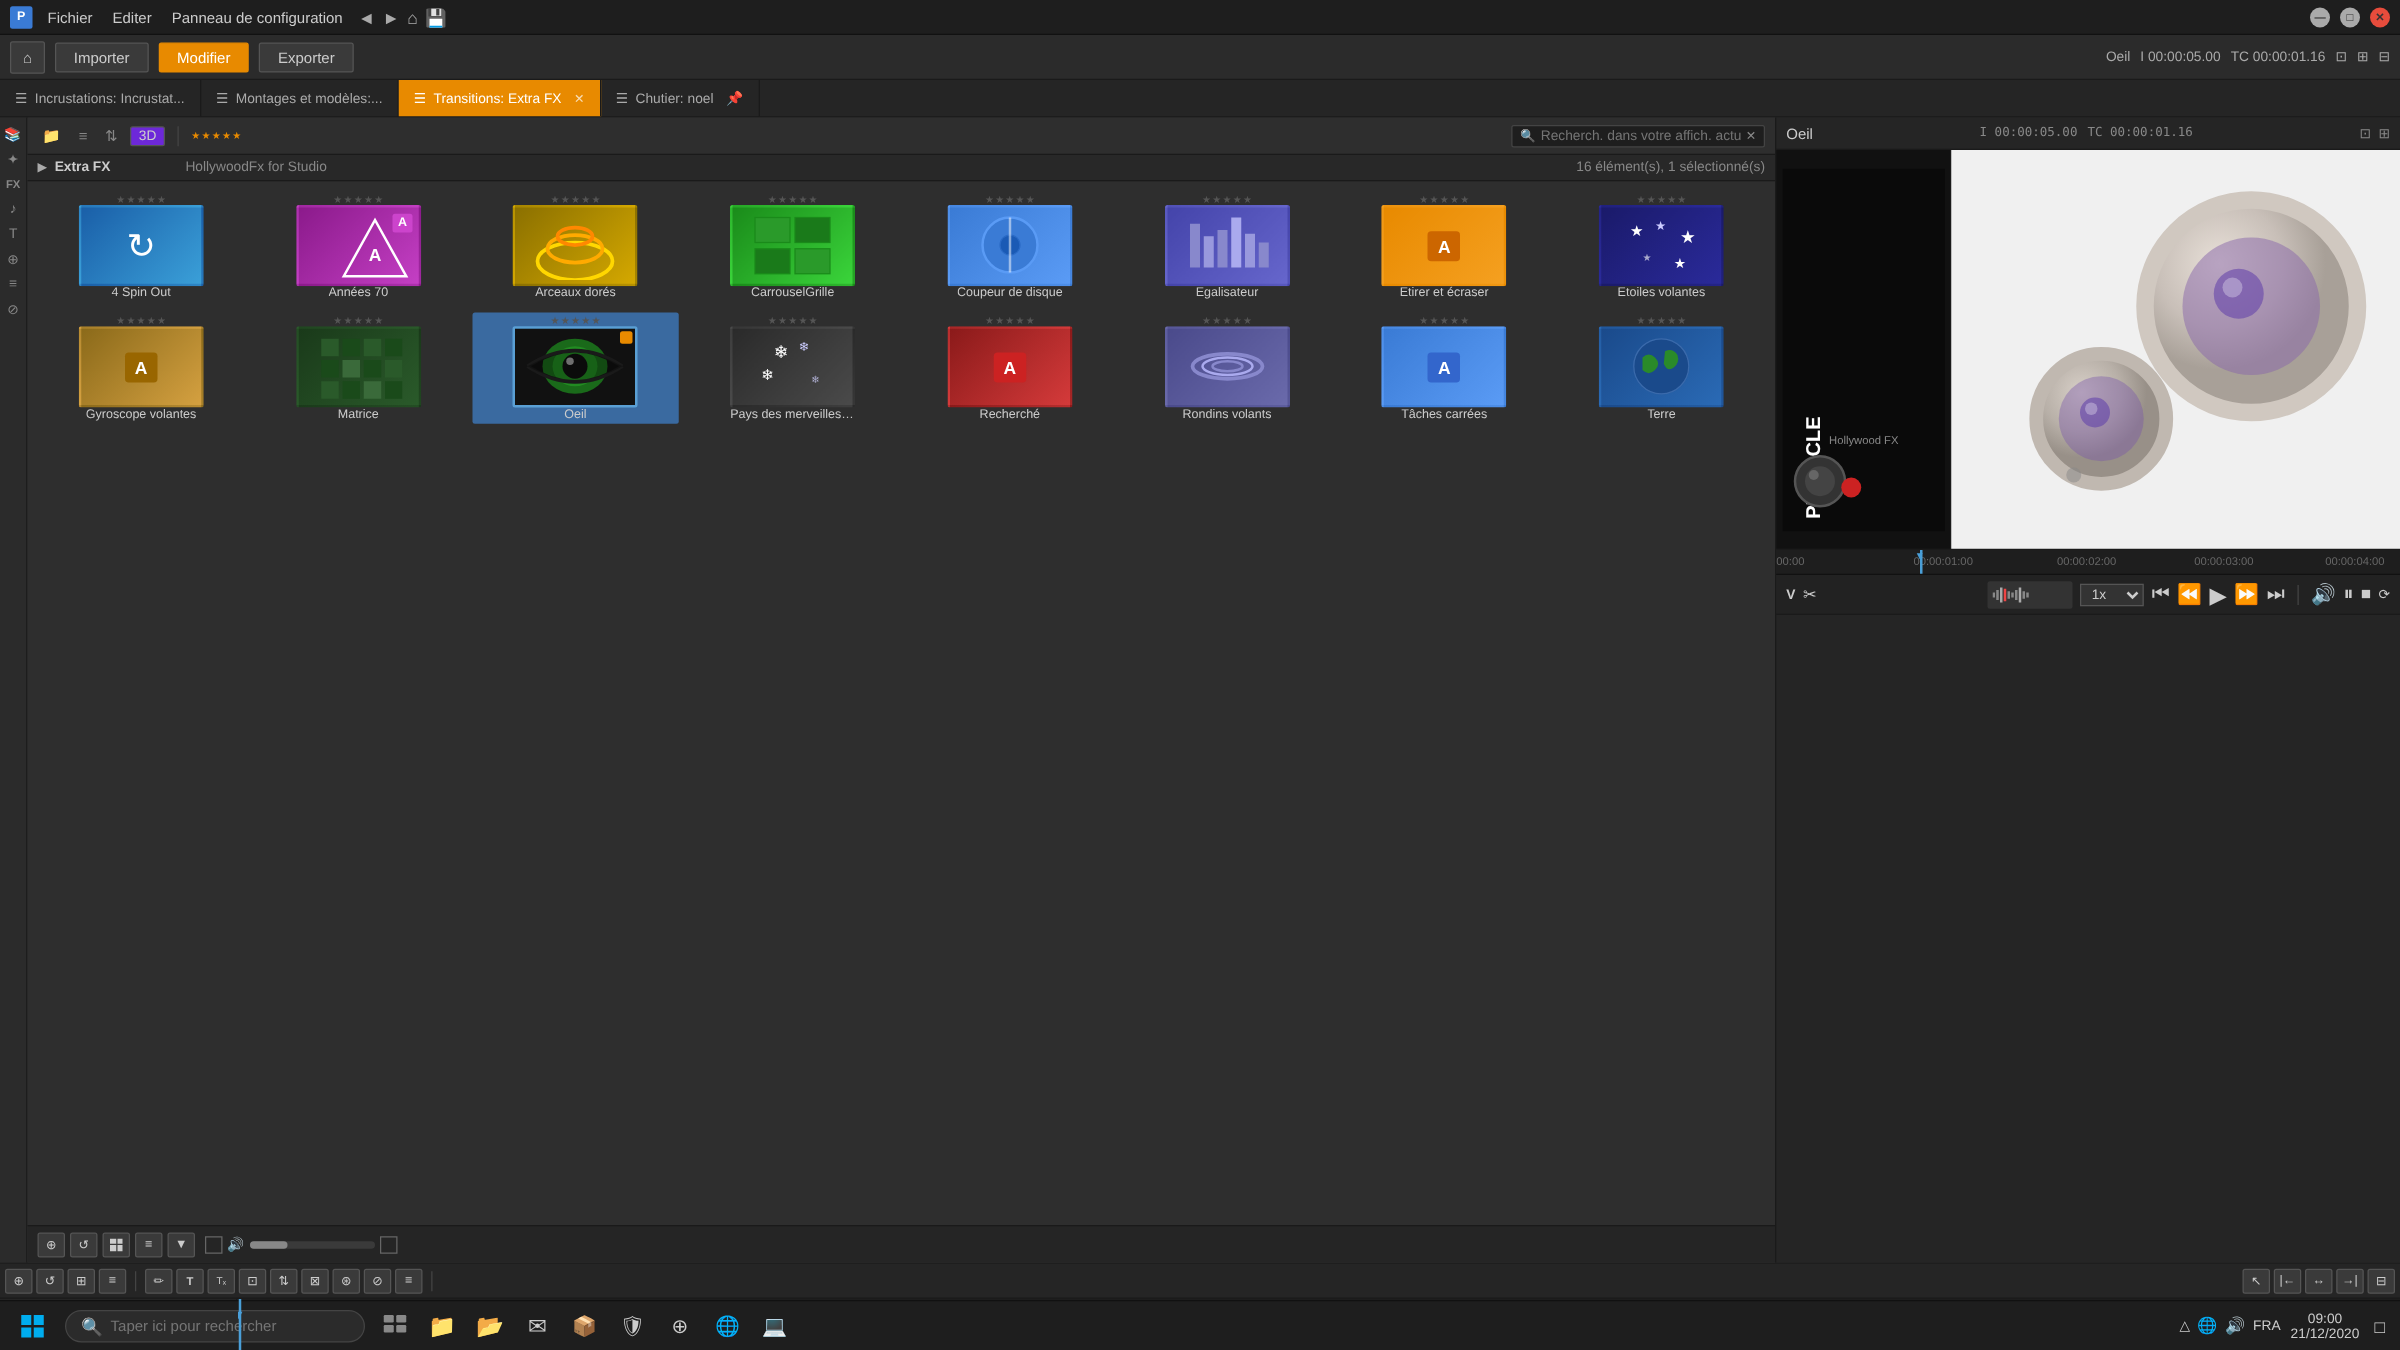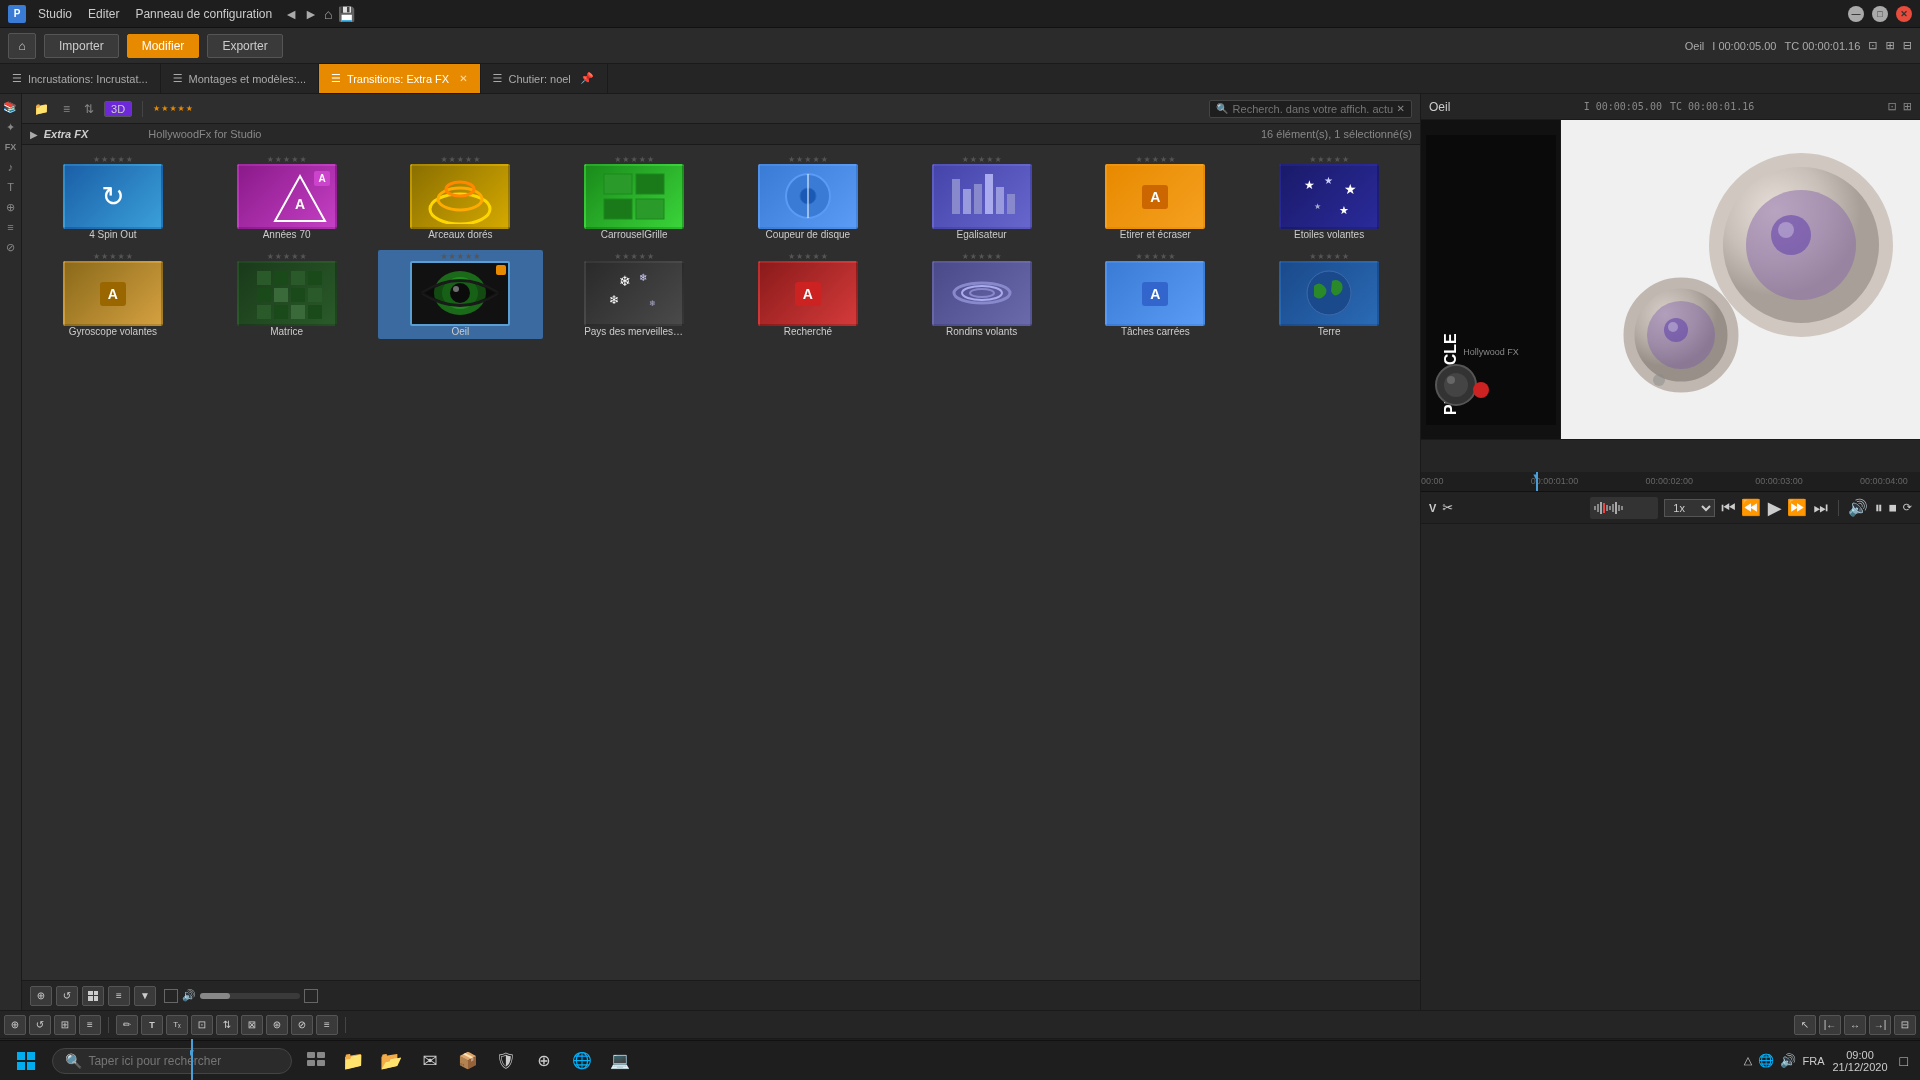--- a/index.html
+++ b/index.html
@@ -76,21 +76,21 @@
     .thumb-taches { background: linear-gradient(135deg, #3a7bd5, #5a9bf5); display: flex; align-items: center; justify-content: center; }
     .thumb-terre { background: linear-gradient(135deg, #1a4a8b, #2a6ab5); display: flex; align-items: center; justify-content: center; }
 
     
     #right-panel { width: 500px; background: #252525; border-left: 1px solid #1a1a1a; display: flex; flex-direction: column; }
     .preview-tab { padding: 4px 16px; font-size: 12px; color: #888; cursor: pointer; border-bottom: 2px solid transparent; }
     .preview-tab.active { color: #e88a00; border-bottom-color: #e88a00; }
     #preview-area { display: flex; height: 320px; border-bottom: 1px solid #1a1a1a; }
     .preview-source-view { width: 140px; background: #111; display: flex; align-items: center; justify-content: center; position: relative; overflow: hidden; border-right: 1px solid #1a1a1a; }
     .preview-main-view { flex: 1; background: #f0f0f0; display: flex; align-items: center; justify-content: center; position: relative; overflow: hidden; }
-    #timeline-ruler { height: 20px; background: #1e1e1e; border-bottom: 1px solid #111; display: flex; align-items: center; position: relative; overflow: hidden; margin-top: 32px; }
+    #timeline-ruler { height: 20px; background: #1e1e1e; border-bottom: 1px solid #111; display: flex; align-items: center; position: relative; overflow: hidden; }
     #playback-controls { display: flex; align-items: center; padding: 4px 8px; gap: 6px; background: #222; border-bottom: 1px solid #1a1a1a; height: 32px; }
     .play-btn { background: transparent; border: none; color: #ccc; cursor: pointer; font-size: 16px; }
     .speed-selector { background: #333; border: 1px solid #555; color: #ccc; font-size: 11px; padding: 1px 4px; cursor: pointer; }
 
     
     #smartmovie-bar { height: 30px; background: #252525; border-top: 1px solid #1a1a1a; display: flex; align-items: center; padding: 0 8px; gap: 8px; }
     .sm-left { display: flex; gap: 4px; align-items: center; }
     .sm-btn { background: #3a3a3a; border: 1px solid #555; color: #ccc; width: 22px; height: 20px; display: flex; align-items: center; justify-content: center; cursor: pointer; font-size: 10px; border-radius: 2px; }
     .sm-title { flex: 1; text-align: center; font-size: 13px; color: #ccc; }
     .sm-title span { color: #e88a00; font-weight: bold; }
@@ -147,21 +147,21 @@
     .preview-timecodes { display: flex; gap: 8px; font-size: 10px; color: #888; font-family: monospace; }
   </style>
 </head>
 <body>
 
 <div id="titlebar">
   <div class="logo">
     <div class="logo-icon">P</div>
   </div>
   <div class="menu-items">
-    <span>Studio</span>
+    <span>Fichier</span>
     <span>Editer</span>
     <span>Panneau de configuration</span>
   </div>
   <div class="nav-arrows">
     <span>◄</span>
     <span>►</span>
     <span>⌂</span>
     <span>💾</span>
   </div>
   <div class="win-controls">
@@ -237,21 +237,21 @@
       </div>
       <div class="search-box">
         <span>🔍</span>
         <input type="text" placeholder="Recherch. dans votre affich. actu..." style="">
         <span>✕</span>
       </div>
     </div>
 
     <div style="display:flex; align-items:center; padding: 4px 8px; border-bottom: 1px solid #1a1a1a; background: #282828;">
       <span style="color:#aaa; margin-right:6px; font-size:10px;">▶</span>
-      <span style="font-size:11px; color:#ccc; font-weight:bold;font-style:italic;">Extra FX</span>
+      <span style="font-size:11px; color:#ccc; font-weight:bold;">Extra FX</span>
       <span style="font-size:11px; color:#888; margin-left:60px;">HollywoodFx for Studio</span>
       <span style="font-size:11px; color:#888; margin-left:auto;text-align:right;">16 élément(s), 1 sélectionné(s)</span>
     </div>
 
     <div id="library-content">
       <div class="items-grid">
 
         <div class="item-cell">
           <div class="stars-row">
             <span class="star empty">★</span>

